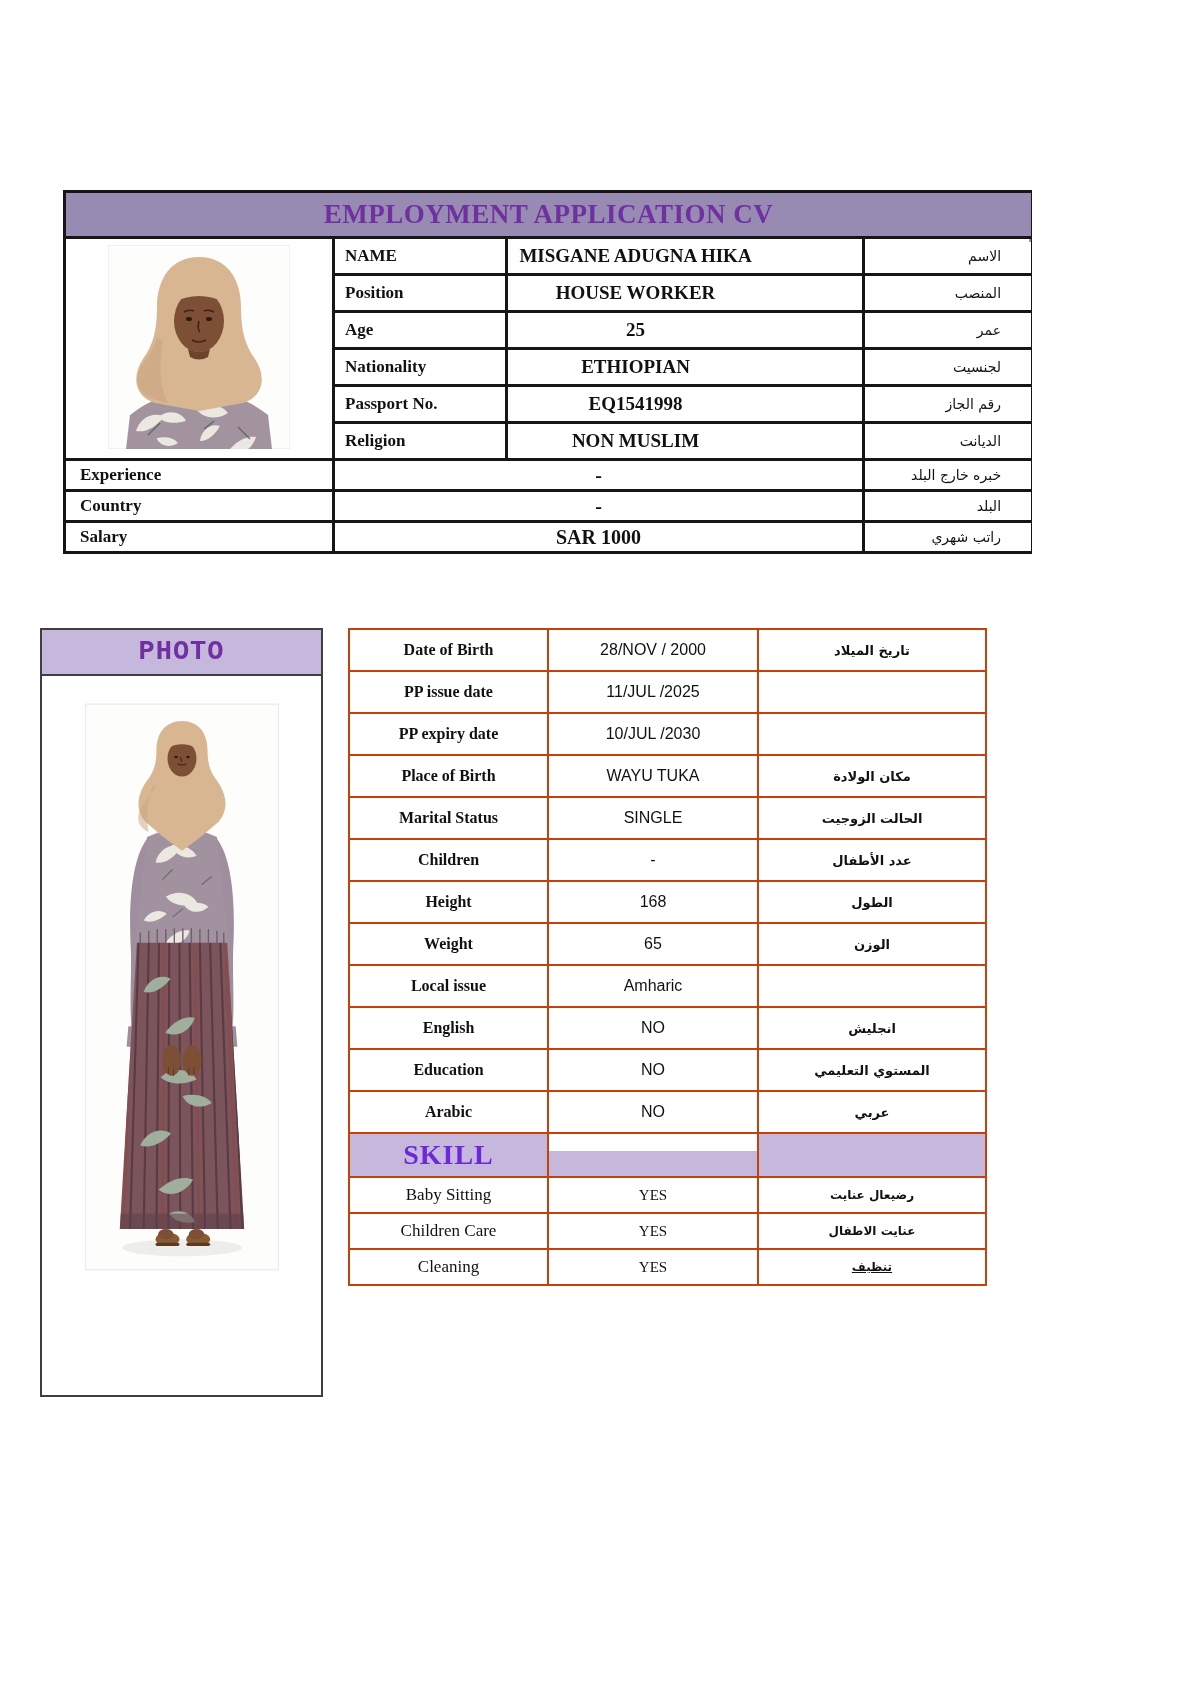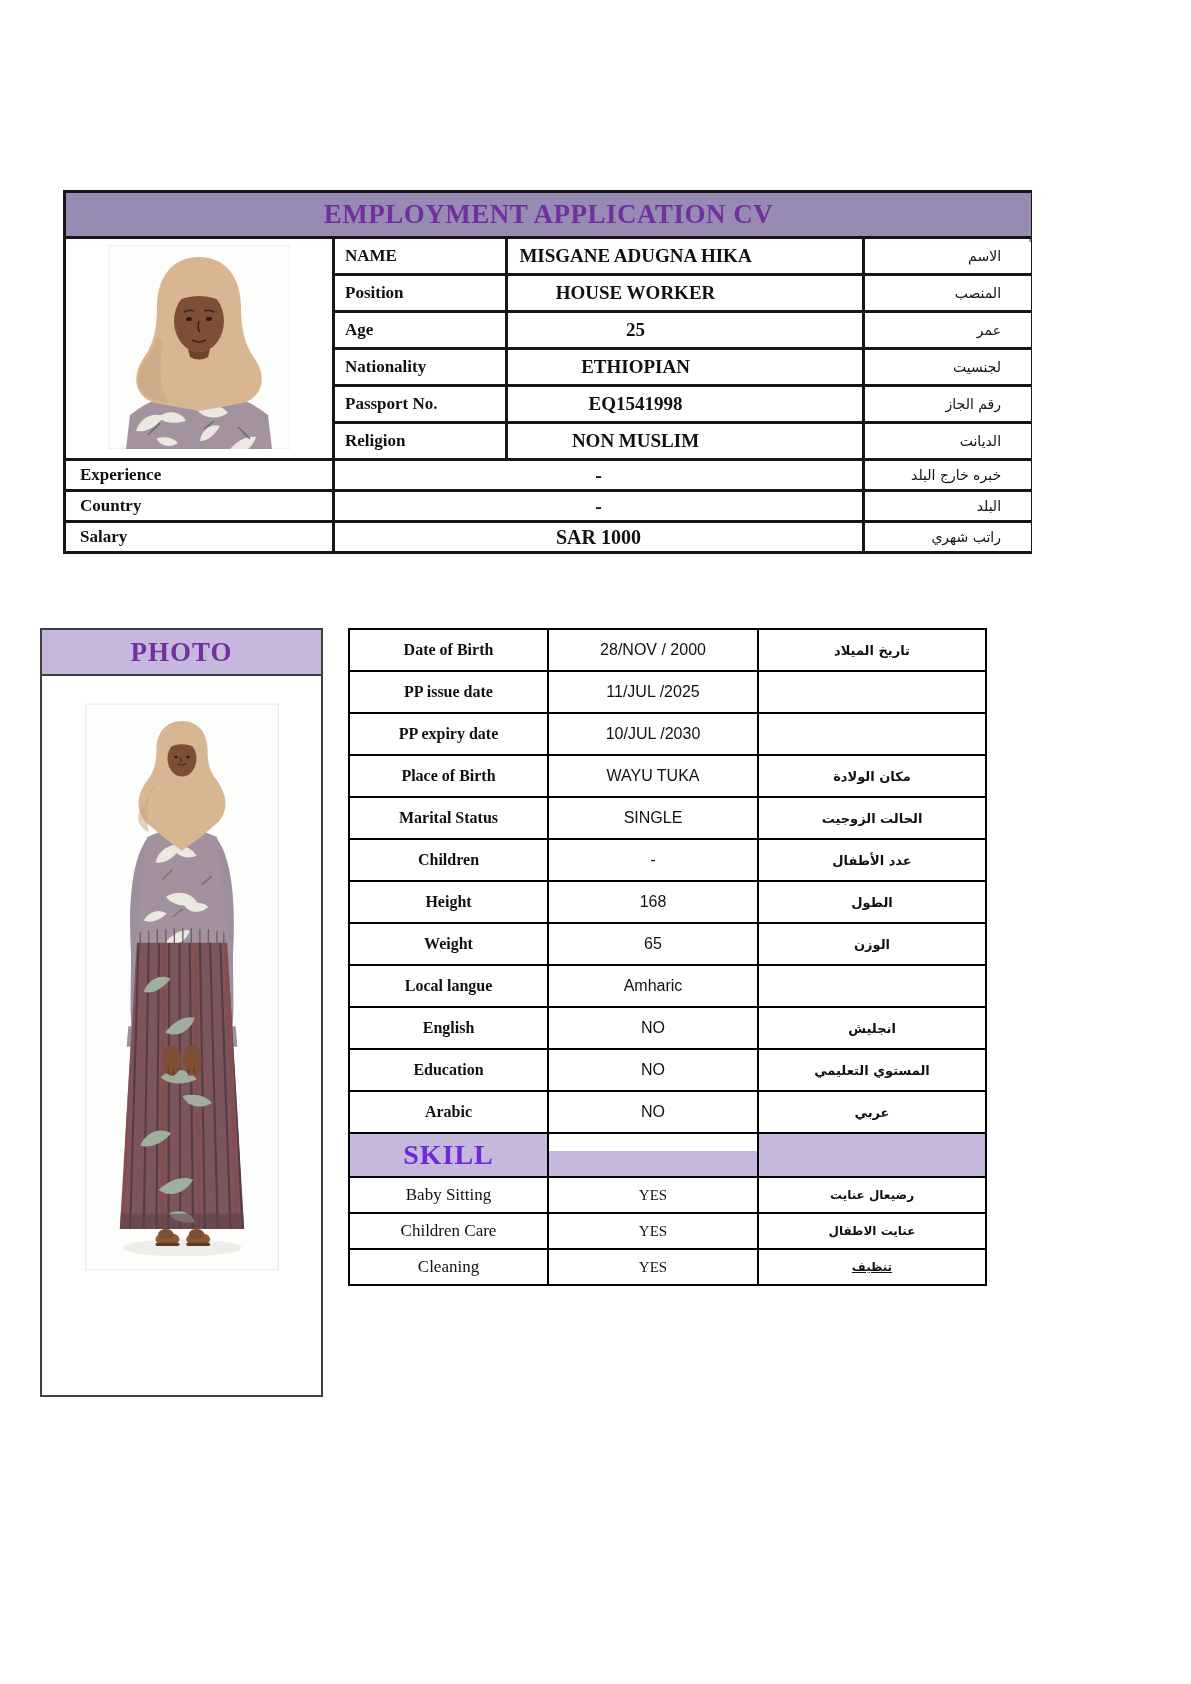--- a/index.html
+++ b/index.html
@@ -16,25 +16,25 @@
   .ar{font-family:"DejaVu Sans",sans-serif;font-weight:normal;font-size:14px;direction:rtl;
       padding-right:30px;}
   .slbl{height:31px;font-weight:bold;font-size:17px;text-align:left;padding-left:14px;}
   .sval{font-weight:bold;font-size:20px;text-align:center;}
   .photocell{background:#fff;text-align:center;vertical-align:middle;}
   
   .photobox{position:absolute;left:40px;top:628px;width:283px;height:769px;background:#fff;
             border:2px solid #3f3f3f;box-sizing:border-box;}
   .phead{height:44px;background:#c5b8dc;border-bottom:2px solid #3f3f3f;display:flex;
          align-items:center;justify-content:center;color:#7030A0;font-weight:bold;font-size:27px;
-         letter-spacing:1px;}
+         letter-spacing:1px;font-family:Liberation Mono, monospace;}
   .pbody{display:flex;justify-content:center;padding-top:26px;}
   
   table.dtl{position:absolute;left:348px;top:628px;width:637px;border-collapse:collapse;table-layout:fixed;}
-  table.dtl td{border:2px solid #000000;box-sizing:border-box;vertical-align:middle;}
+  table.dtl td{border:2px solid #c2410c;box-sizing:border-box;vertical-align:middle;}
   .lbl2{height:42px;font-weight:bold;font-size:16px;text-align:center;}
   .val2{font-family:"Liberation Sans",sans-serif;font-weight:normal;font-size:16px;text-align:center;}
   .ar2{font-family:"DejaVu Sans",sans-serif;font-weight:bold;font-size:13px;direction:rtl;text-align:center;}
   .skillcell{height:44px;background:#c5b8dc;color:#6d28d9;font-weight:bold;font-size:28px;
              text-align:center;letter-spacing:1px;}
   .skillval{background:linear-gradient(to bottom,#ffffff 0 40%,#c5b8dc 40% 100%);}
   .skillar{background:#c5b8dc;}
   .slbl3{height:36px;font-size:17px;text-align:center;}
   .sval3{font-size:15px;text-align:center;}
   .sar3{font-family:"DejaVu Sans",sans-serif;font-weight:bold;font-size:12px;direction:rtl;text-align:center;}
@@ -305,21 +305,21 @@
       <td class="lbl2">Height</td>
       <td class="val2">168</td>
       <td class="ar2">الطول</td>
     </tr>
     <tr>
       <td class="lbl2">Weight</td>
       <td class="val2">65</td>
       <td class="ar2">الوزن</td>
     </tr>
     <tr>
-      <td class="lbl2">Local langue</td>
+      <td class="lbl2">Local issue</td>
       <td class="val2">Amharic</td>
       <td class="ar2"></td>
     </tr>
     <tr>
       <td class="lbl2">English</td>
       <td class="val2">NO</td>
       <td class="ar2">انجليش</td>
     </tr>
     <tr>
       <td class="lbl2">Education</td>

